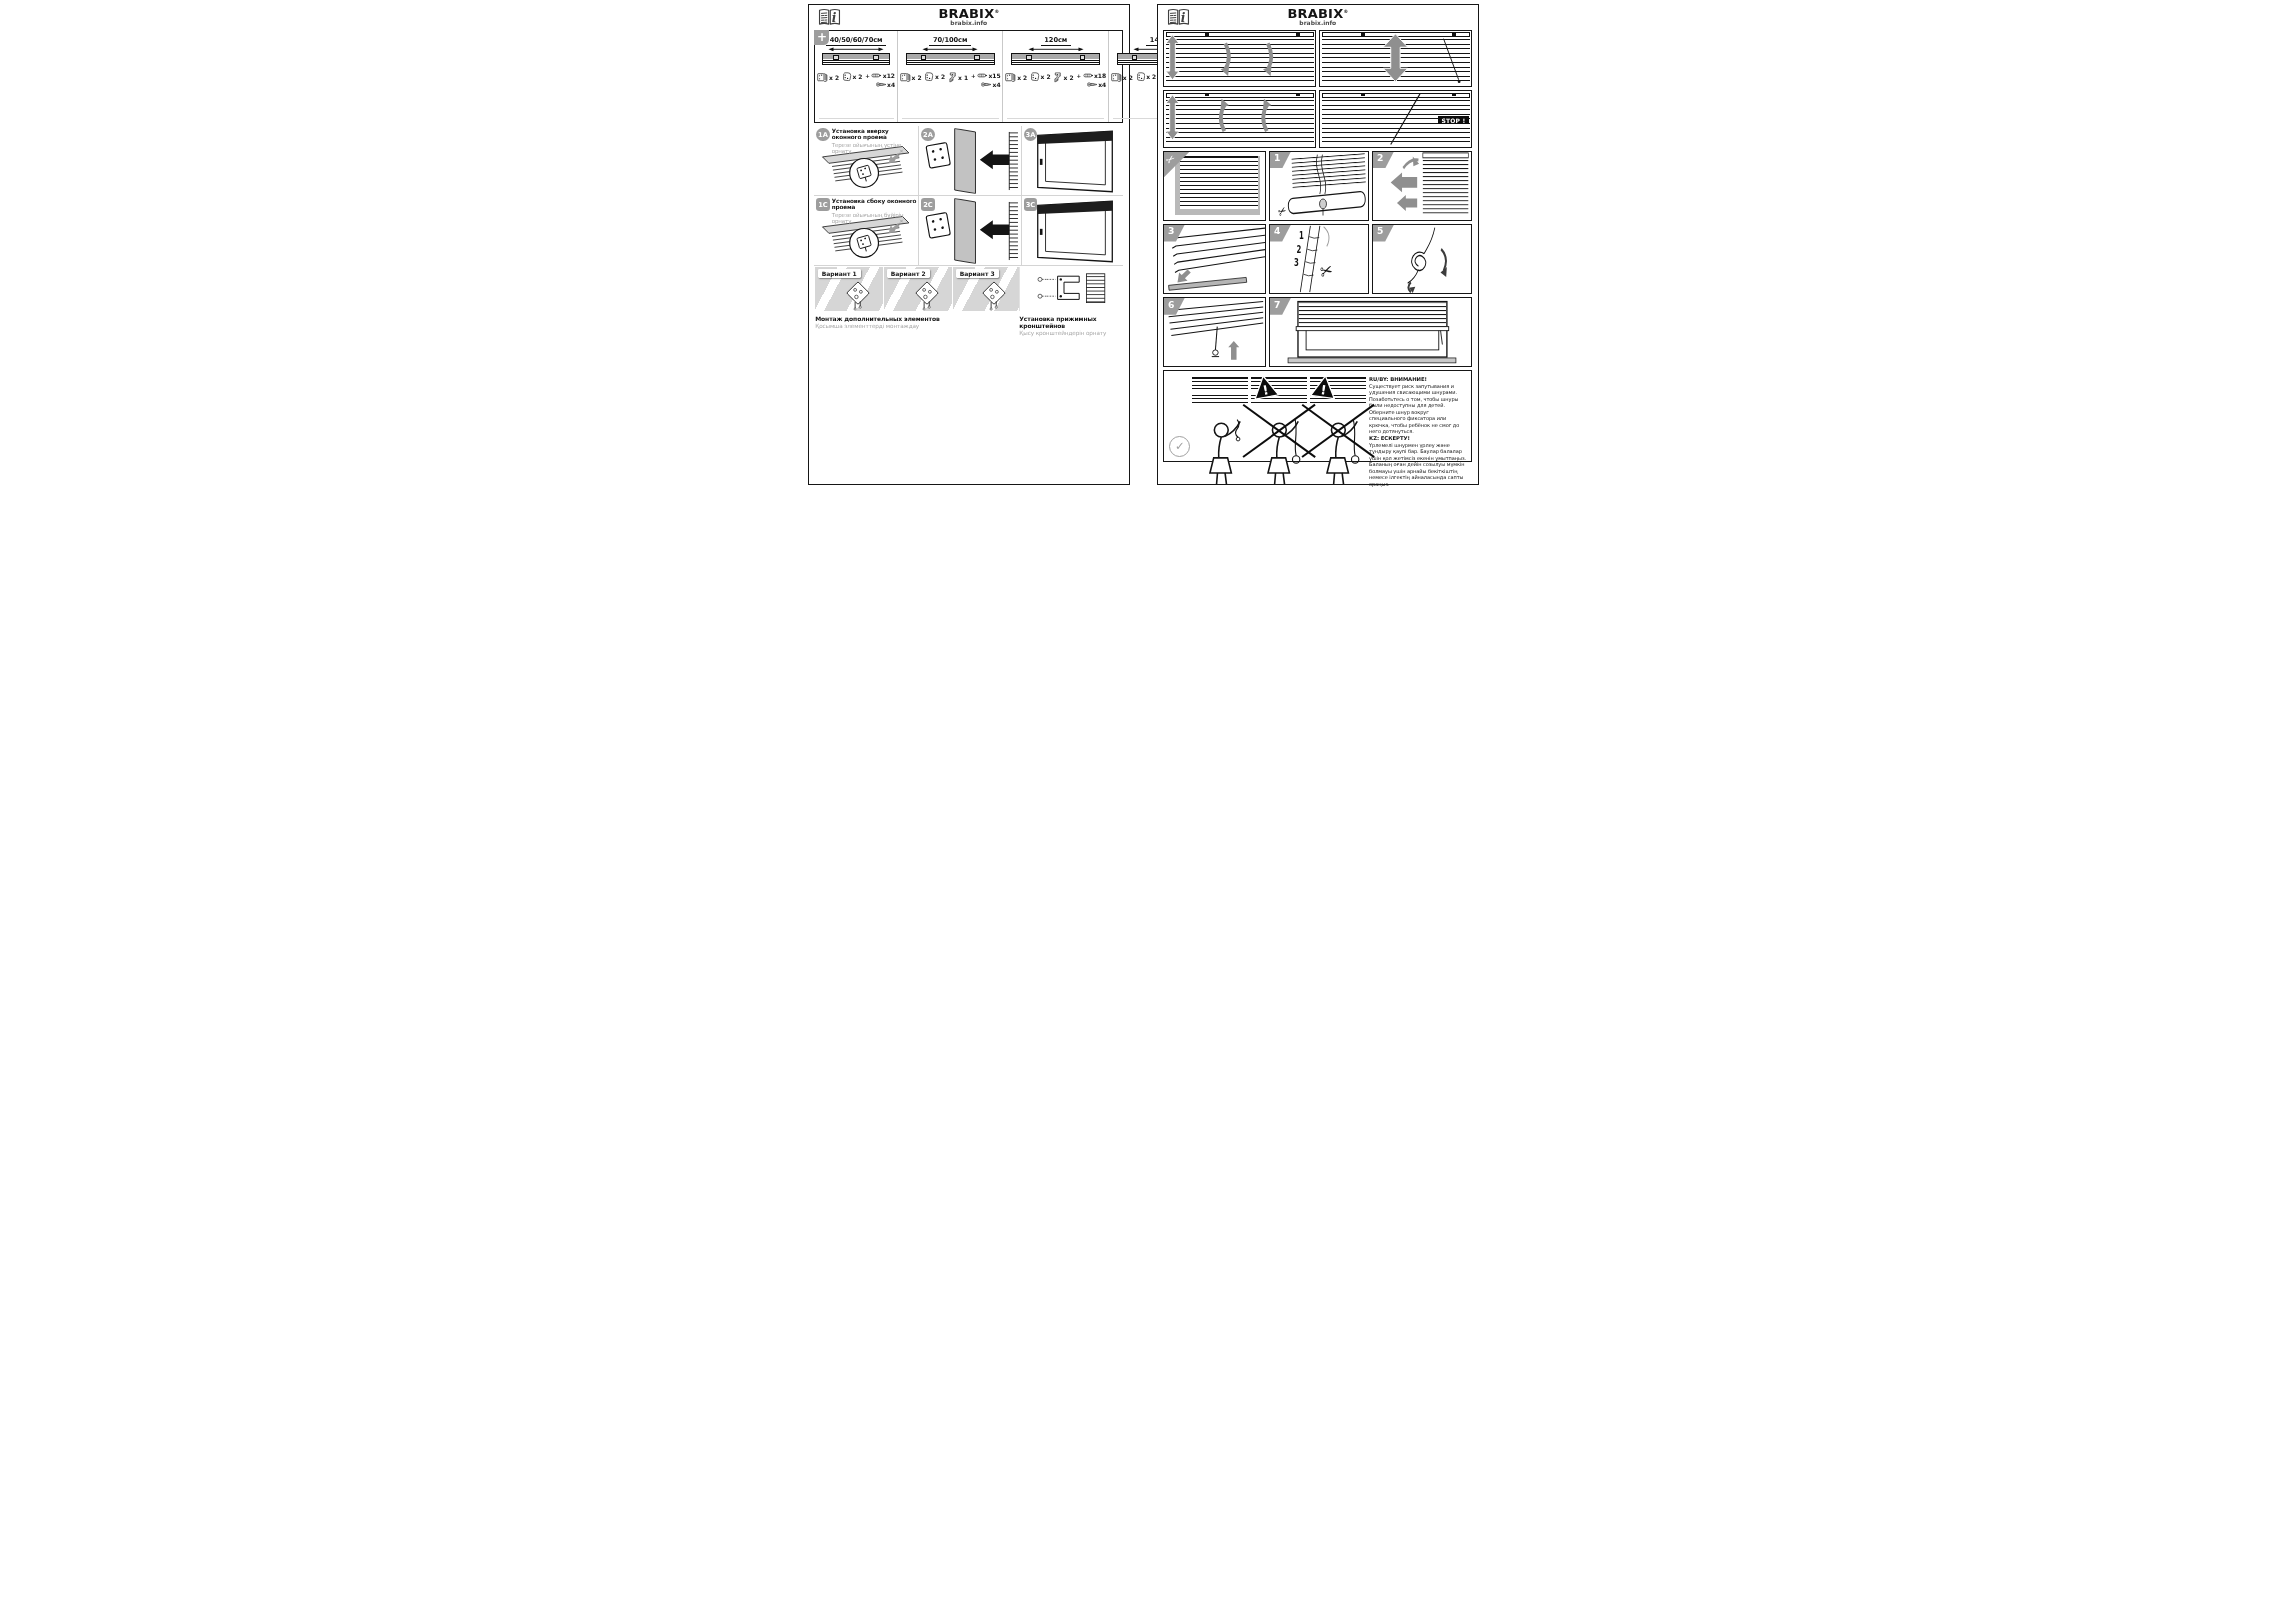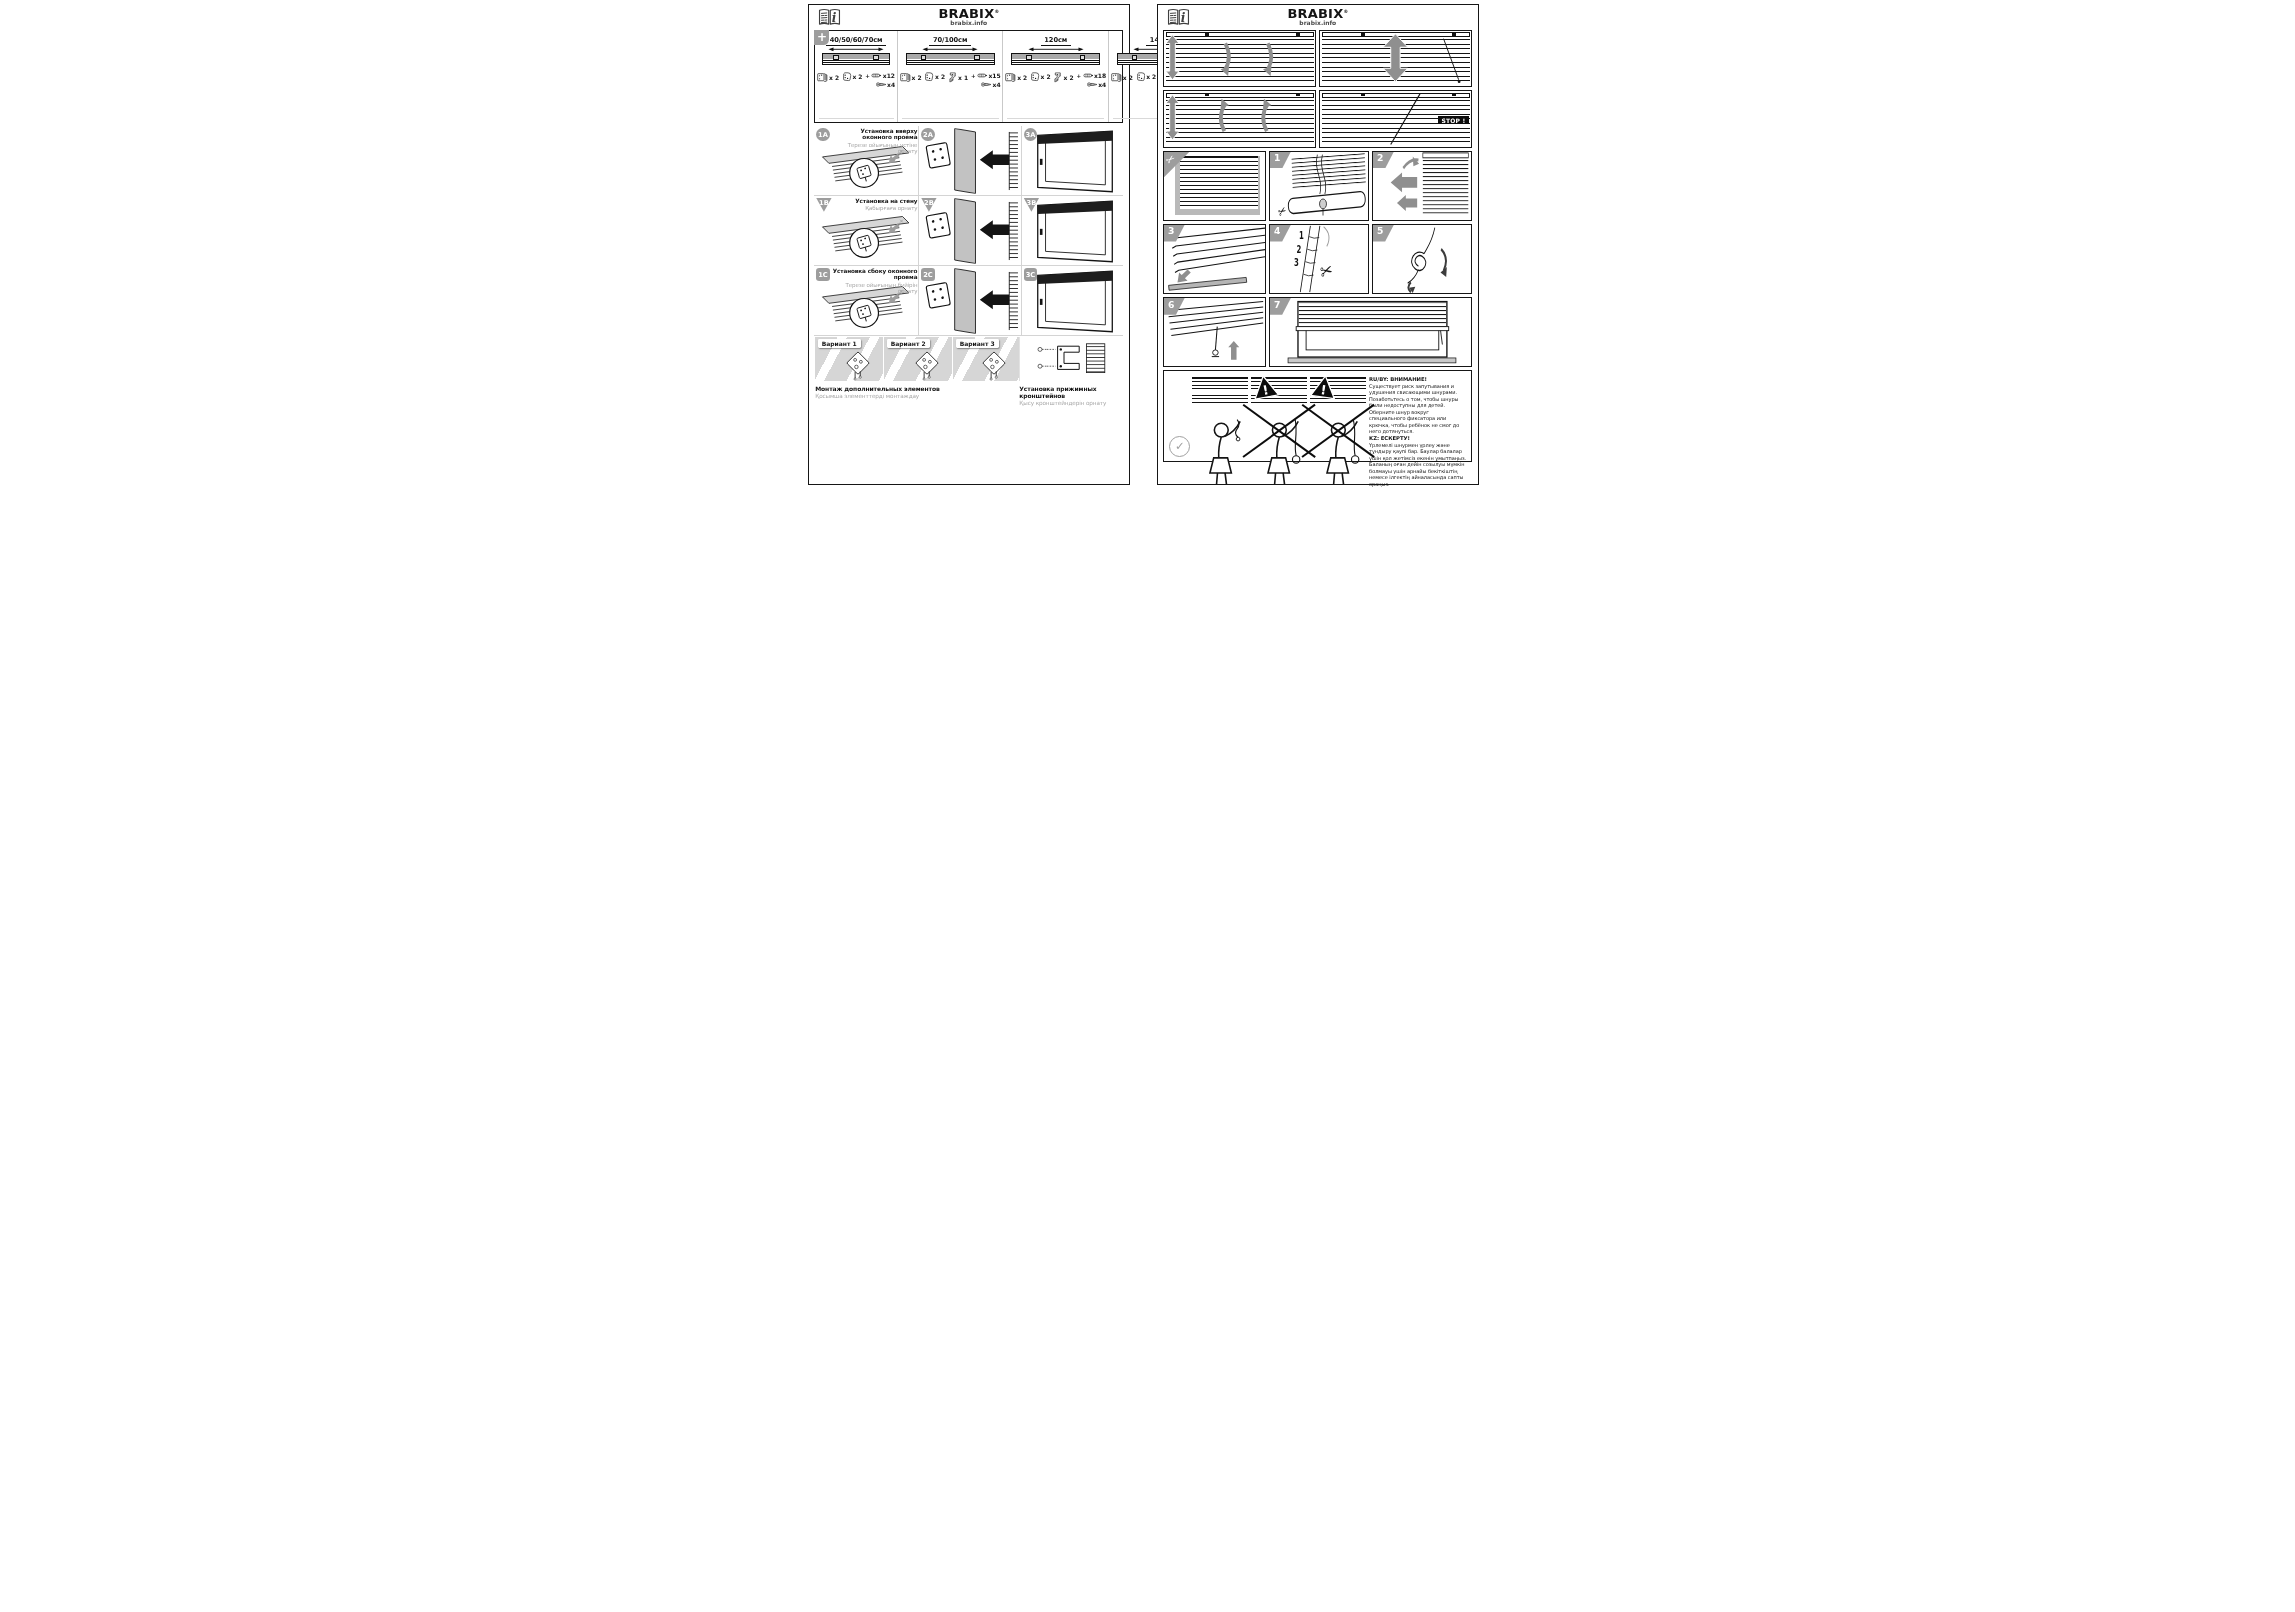--- a/index.html
+++ b/index.html
@@ -30,21 +30,21 @@
   .headrail .slats { position:absolute; left:-0.9px; right:-0.9px; bottom:0.5px; height:3.7px; background:repeating-linear-gradient(180deg,#111 0 0.7px,transparent 0.7px 1.9px); }
   .qty-area { display:flex; align-items:flex-start; justify-content:center; gap:2.8px; margin-top:7.3px; width:100%; }
   .part-item { display:flex; align-items:center; gap:0.9px; font-size:6px; font-weight:bold; white-space:nowrap; }
   .part-stack { display:flex; flex-direction:column; align-items:flex-end; gap:2.3px; }
   .plus-sign { font-size:5.5px; font-weight:bold; margin-right:0.5px; }
   .shelf { margin-top:auto; width:96%; height:1.4px; background:#d9d9d9; }
 
   
   .sections { flex:0 0 auto; display:flex; flex-direction:column; margin-top:3.2px; }
   .sec-row { display:grid; grid-template-columns:104px 1fr 1fr; height:70px; border-bottom:0.5px solid #d4d4d4; }
-  .sec-panel { position:relative; border-left:0.5px solid #d4d4d4; overflow:hidden;text-align:right; }
+  .sec-panel { position:relative; border-left:0.5px solid #d4d4d4; overflow:hidden; }
   .sec-panel.first { border-left:none; }
   .badge { position:absolute; left:1.8px; top:1.8px; width:13.8px; height:13.8px; color:#fff; font-weight:bold; font-size:6.7px; display:flex; align-items:center; justify-content:center; background:#9d9d9d; border-radius:50%; z-index:3; }
   .badge.tri { border-radius:0; height:15px; width:15.6px; clip-path:polygon(0 0,100% 0,50% 94%); align-items:flex-start; padding-top:1.4px; }
   .badge.sq { border-radius:3.2px; }
   .sec-titles { position:absolute; left:17.4px; top:2.3px; right:0.9px; z-index:2; }
   .sec-title { font-size:5.7px; font-weight:bold; letter-spacing:-0.1px; line-height:1.1; }
   .sec-sub { font-size:5.5px; color:#a8a8a8; letter-spacing:-0.1px; line-height:1.1; margin-top:0.9px; }
   .ill { position:absolute; left:0.9px; right:0.9px; bottom:0.9px; height:51px; width:calc(100% - 1.8px); }
   .ill.tall { top:1.8px; height:66px; }
 
@@ -453,44 +453,20 @@
             </svg>
         </div>
         <div class="sec-panel">
           <span class="badge">3A</span>
           <svg class="ill tall" viewBox="0 0 218.5 144" width="100" height="66">
               <use href="#sym-window"></use>
             </svg>
         </div>
       </div>
 
-      <div class="sec-row">
-        <div class="sec-panel first">
-          <span class="badge tri">1B</span>
-          <div class="sec-titles">
-            <div class="sec-title">Установка на стену</div>
-            <div class="sec-sub">Қабырғаға орнату</div>
-          </div>
-          <svg class="ill" viewBox="0 0 223 110" width="102" height="51">
-              <use href="#sym-install"></use>
-            </svg>
-        </div>
-        <div class="sec-panel">
-          <span class="badge tri">2B</span>
-          <svg class="ill tall" viewBox="0 0 218.5 144" width="100" height="66">
-              <use href="#sym-bracket-close"></use>
-            </svg>
-        </div>
-        <div class="sec-panel">
-          <span class="badge tri">3B</span>
-          <svg class="ill tall" viewBox="0 0 218.5 144" width="100" height="66">
-              <use href="#sym-window"></use>
-            </svg>
-        </div>
-      </div>
 
       <div class="sec-row">
         <div class="sec-panel first">
           <span class="badge sq">1C</span>
           <div class="sec-titles">
             <div class="sec-title">Установка сбоку оконного проема</div>
             <div class="sec-sub">Терезе ойығының бүйірін орнату</div>
           </div>
           <svg class="ill" viewBox="0 0 223 110" width="102" height="51">
               <use href="#sym-install"></use>

